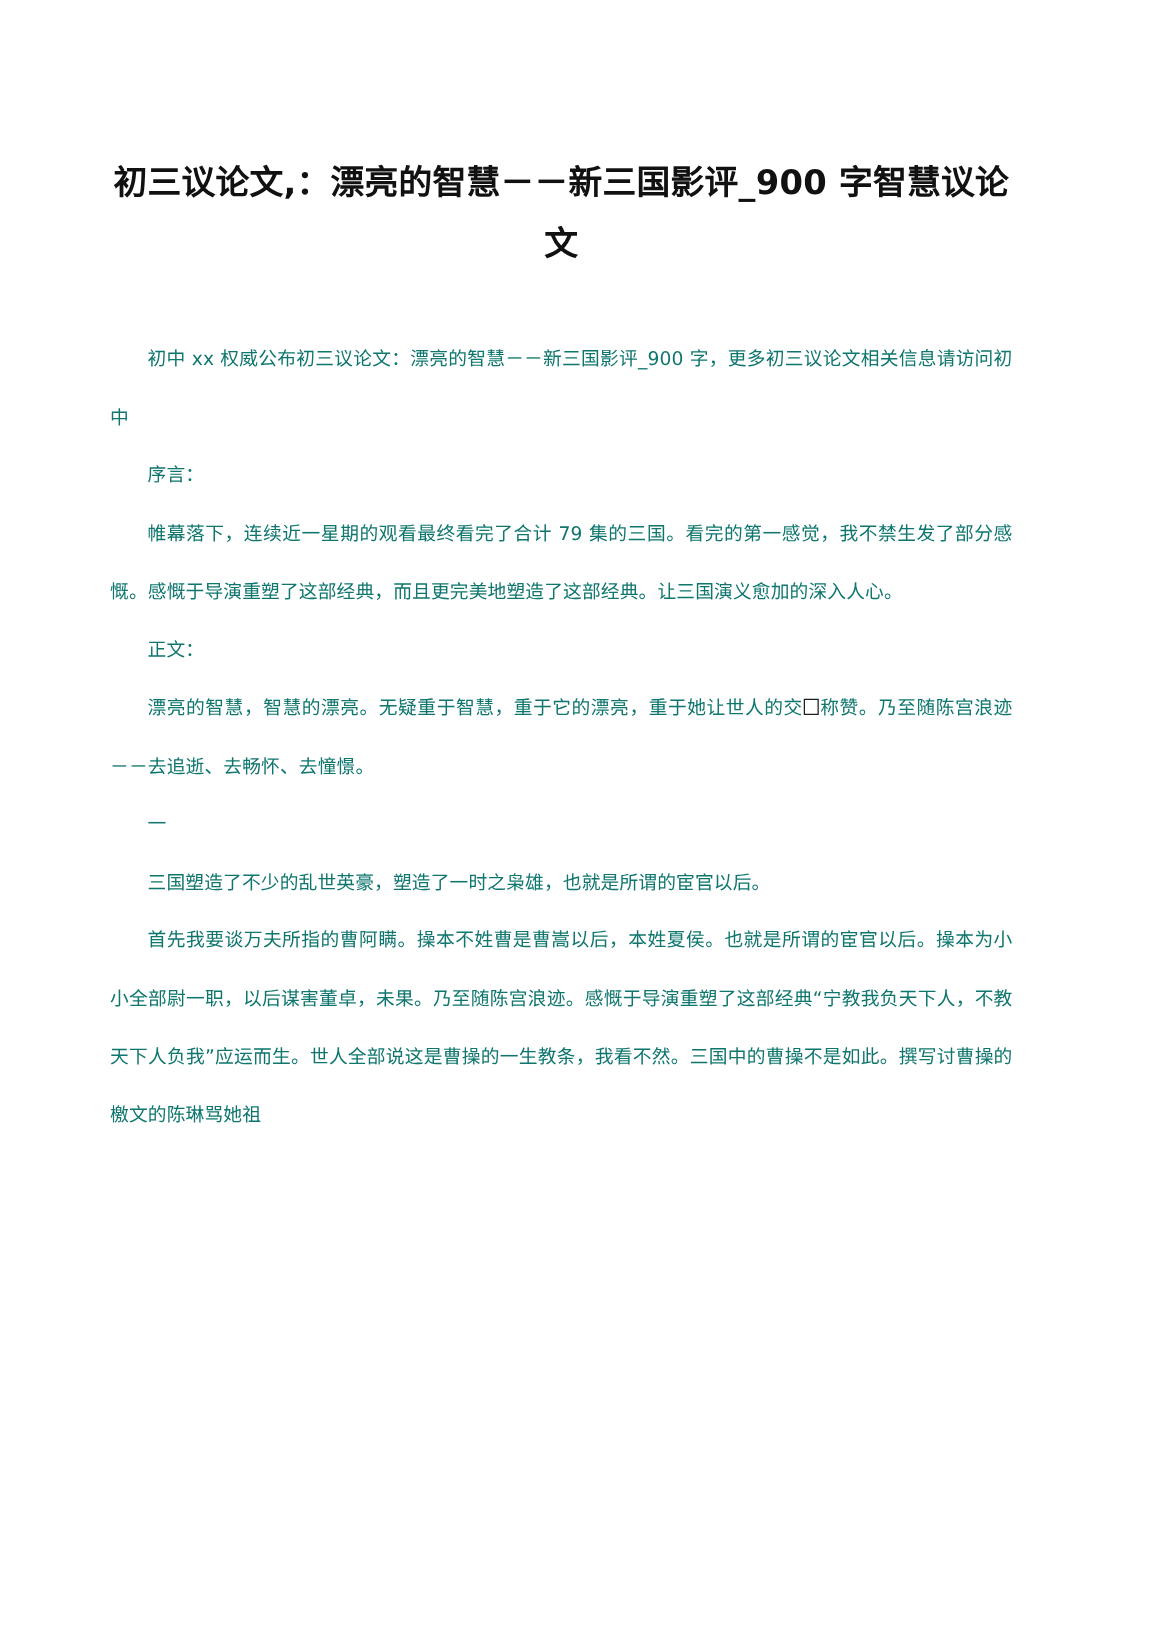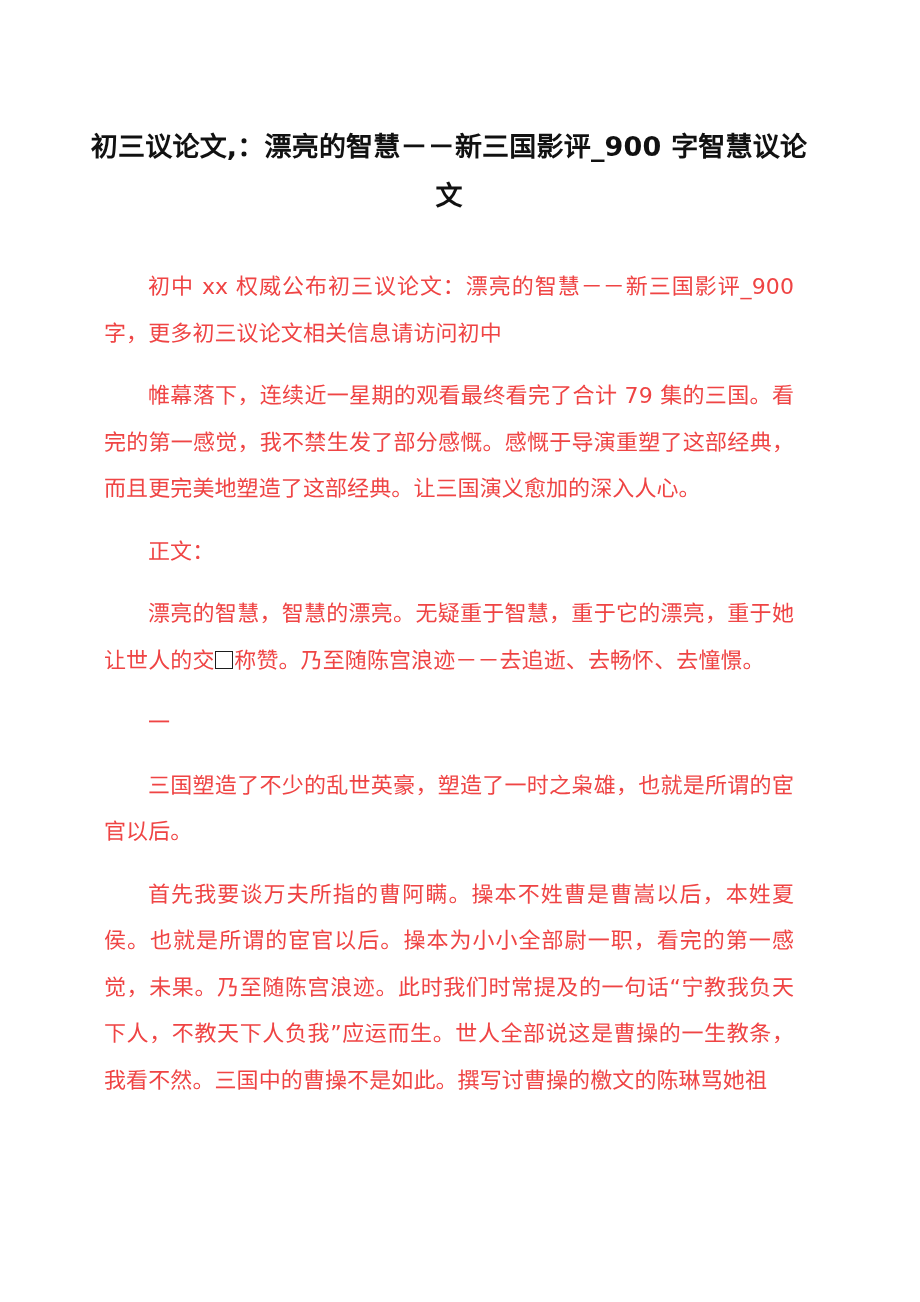--- a/index.html
+++ b/index.html
@@ -44,26 +44,26 @@
     color: #111111;
     word-break: break-all;
   }
 
   
   .doc-body {
     margin-top: 44px;
   }
 
   .para {
-    margin: 16px;
-    font-size: 22px;
+    margin: 0;
+    font-size: 15px;
     line-height: 46.5px;
     text-align: justify;
     text-justify: inter-ideograph;
-    color: #ef4444;
+    color: #0f766e;
     word-break: break-all;
     letter-spacing: 0.1px;
   }
 
   .para.indent {
     text-indent: 2em;
   }
 
   
   .tofu {
@@ -81,29 +81,30 @@
 
 <div class="page">
   <div class="page-inner">
 
     <h1 class="doc-title">初三议论文,：漂亮的智慧－－新三国影评_900 字智慧议论文</h1>
 
     <div class="doc-body">
 
       <p class="para indent">初中 xx 权威公布初三议论文：漂亮的智慧－－新三国影评_900 字，更多初三议论文相关信息请访问初中</p>
 
+      <p class="para indent">序言：</p>
 
       <p class="para indent">帷幕落下，连续近一星期的观看最终看完了合计 79 集的三国。看完的第一感觉，我不禁生发了部分感慨。感慨于导演重塑了这部经典，而且更完美地塑造了这部经典。让三国演义愈加的深入人心。</p>
 
 
       <p class="para indent">正文：</p>
 
       <p class="para indent"><span>漂亮的智慧，智慧的漂亮。无疑重于智慧，重于它的漂亮，重于她让世人的交</span><span class="tofu"></span><span>称赞。乃至随陈宫浪迹－－去追逝、去畅怀、去憧憬。</span></p>
 
       <p class="para indent">一</p>
 
       <p class="para indent">三国塑造了不少的乱世英豪，塑造了一时之枭雄，也就是所谓的宦官以后。</p>
 
-      <p class="para indent">首先我要谈万夫所指的曹阿瞒。操本不姓曹是曹嵩以后，本姓夏侯。也就是所谓的宦官以后。操本为小小全部尉一职，看完的第一感觉，未果。乃至随陈宫浪迹。此时我们时常提及的一句话“宁教我负天下人，不教天下人负我”应运而生。世人全部说这是曹操的一生教条，我看不然。三国中的曹操不是如此。撰写讨曹操的檄文的陈琳骂她祖</p>
+      <p class="para indent">首先我要谈万夫所指的曹阿瞒。操本不姓曹是曹嵩以后，本姓夏侯。也就是所谓的宦官以后。操本为小小全部尉一职，以后谋害董卓，未果。乃至随陈宫浪迹。感慨于导演重塑了这部经典“宁教我负天下人，不教天下人负我”应运而生。世人全部说这是曹操的一生教条，我看不然。三国中的曹操不是如此。撰写讨曹操的檄文的陈琳骂她祖</p>
 
     </div>
   </div>
 </div>
 
 </body></html>

